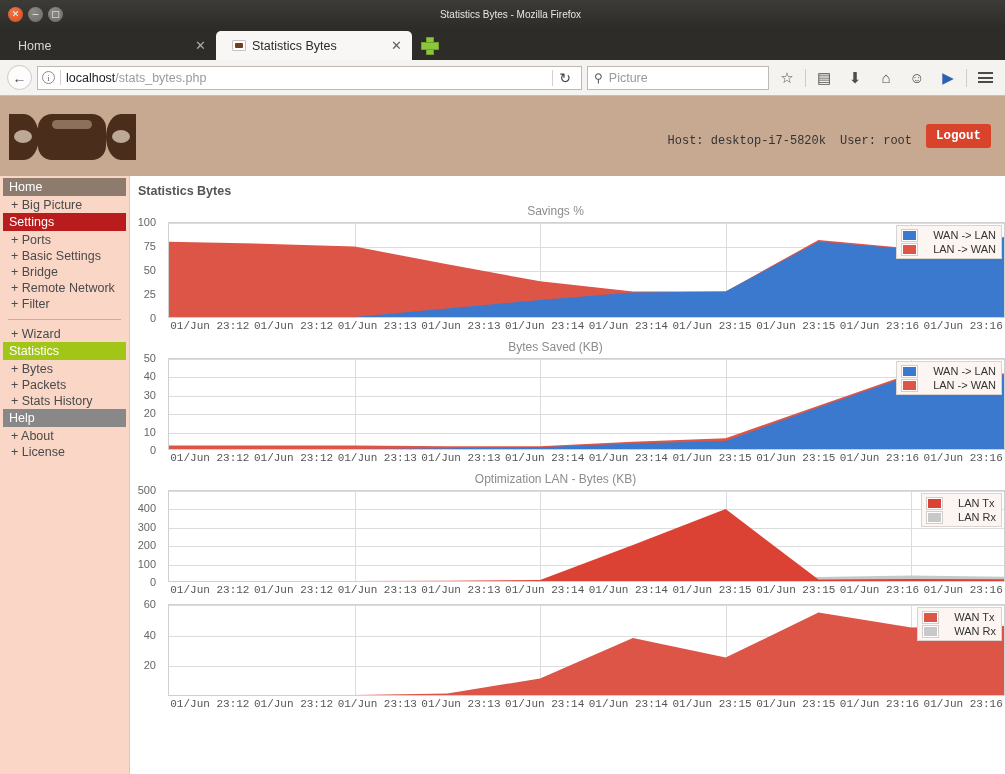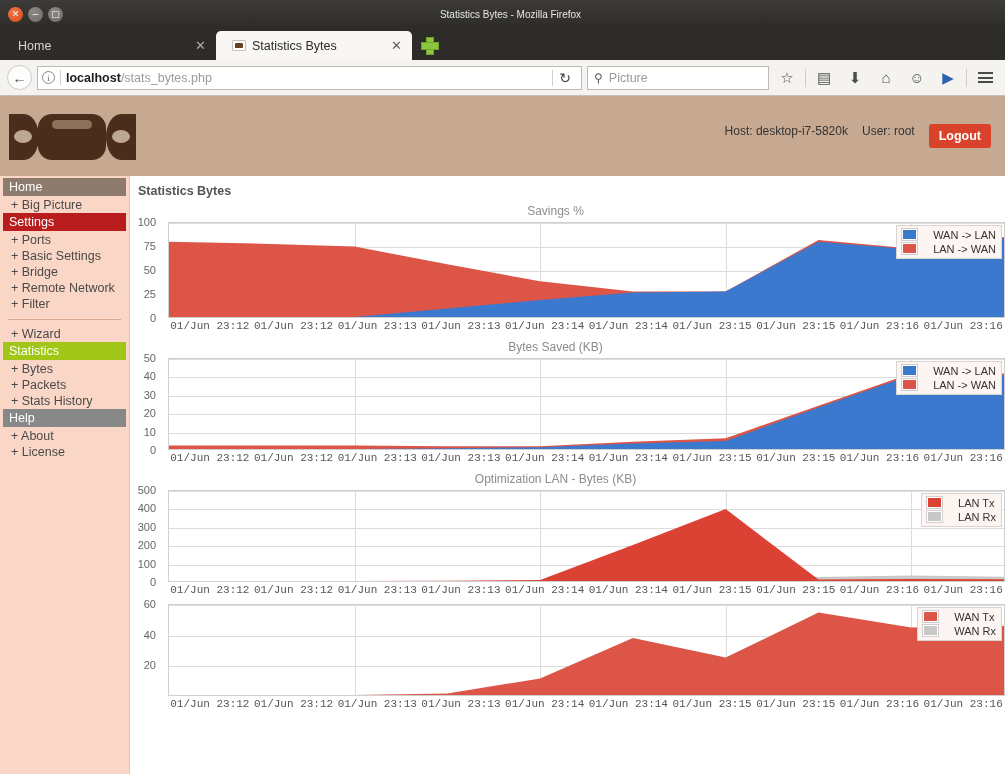--- a/index.html
+++ b/index.html
@@ -71,21 +71,21 @@
     flex:1; height:24px; background:#fff; border:1px solid #bfb9b3;
     display:flex; align-items:center; padding:0 4px; gap:5px; min-width:0;
   }
   .urlbar .infoico {
     width:13px; height:13px; border-radius:50%; border:1.4px solid #8a8a8a;
     color:#6a6a6a; font-size:9px; display:flex; align-items:center;
     justify-content:center; font-family:"Liberation Serif",serif; flex:none;
   }
   .urlsep { width:1px; height:15px; background:#d5d0ca; }
   .urltext { font-size:12.5px; color:#9b9b9b; white-space:nowrap; }
-  .urltext b { color:#1d1d1d; font-weight:bold; }
+  .urltext b { color:#1d1d1d; font-weight:normal; }
   .reloadwrap { display:flex; align-items:center; padding:0 6px; border-left:1px solid #d5d0ca; }
   .searchbar {
     width:182px; height:24px; background:#fff; border:1px solid #bfb9b3;
     display:flex; align-items:center; gap:6px; padding:0 6px; flex:none;
   }
   .searchbar .q { color:#585858; font-size:12px; }
   .searchbar .ph { color:#9a9a9a; font-size:12.5px; }
   .toolico {
     width:26px; height:26px; display:flex; align-items:center;
     justify-content:center; color:#4d4d4d; font-size:15px; flex:none;
@@ -120,22 +120,22 @@
     position:absolute; top:18px; width:18px; height:13px;
     background:#bda896; border-radius:50%;
   }
   .candy .fl { left:6px; }
   .candy .fr { right:6px; }
   .logotext {
     font-family:"Liberation Sans", sans-serif; font-weight:bold;
     font-size:32px; color:#000; letter-spacing:-0.5px; line-height:1; margin-top:1px;
   }
   .headright {
-    margin-left:auto; display:flex; align-items:flex-start; gap:14px;
-    font-size:12px; color:#333;
+    margin-left:auto; display:flex; align-items:flex-end; gap:14px;
+    font-size:12px; color:#333;font-family:Liberation Mono, monospace;
   }
   .logoutbtn {
     background:#d9422b; color:#fff; font-weight:bold; font-size:12.5px;
     padding:5px 10px; border-radius:3px;
   }
 
   
   .pagebody { display:flex; height:calc(774px - 28px - 32px - 36px - 80px); }
   .sidebar {
     width:130px; flex:none; background:#fad6c6; padding-top:2px;
@@ -174,21 +174,21 @@
   .xlabels {
     display:flex; margin-left:32px; font-size:11px; color:#555;
     margin-top:2px; position:relative;font-family:Liberation Mono, monospace;
   }
   .xlabels span { flex:1; text-align:center; white-space:nowrap; }
   .legend {
     position:absolute; background:#fdf5f2; border:1px solid #d9d4cf;
     padding:3px 5px; display:flex; flex-direction:column; gap:2px;
     font-size:11px; color:#333;
   }
-  .legend div { display:flex; align-items:flex-start; gap:16px; white-space:nowrap; }
+  .legend div { display:flex; align-items:flex-end; gap:16px; white-space:nowrap; }
   .swatch { width:15px; height:11px; border:1px solid #fff; outline:1px solid #cfcfcf; flex:none; }
 </style>
 </head>
 <body>
 
 <div class="titlebar">
   <div class="winbtns">
     <div class="wb wb-close">✕</div>
     <div class="wb wb-min">−</div>
     <div class="wb wb-max">□</div>

